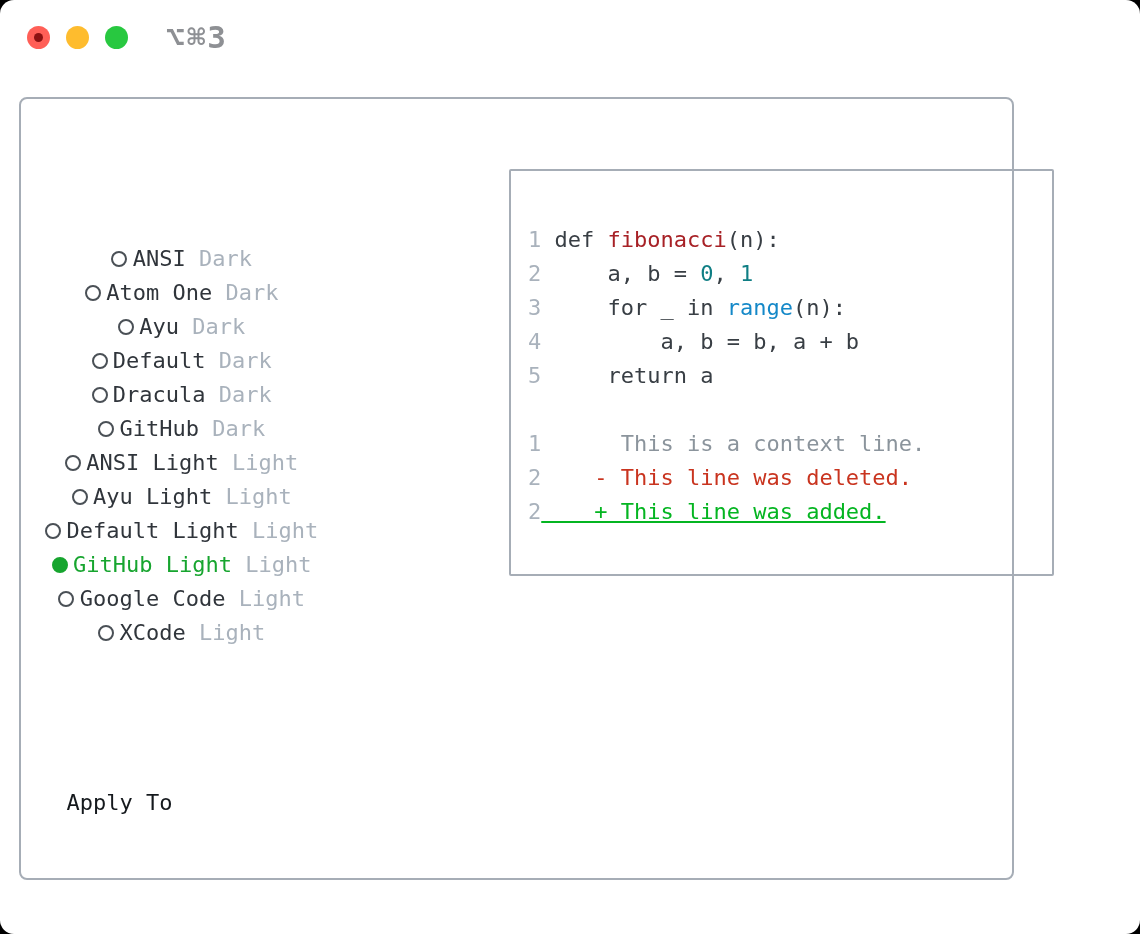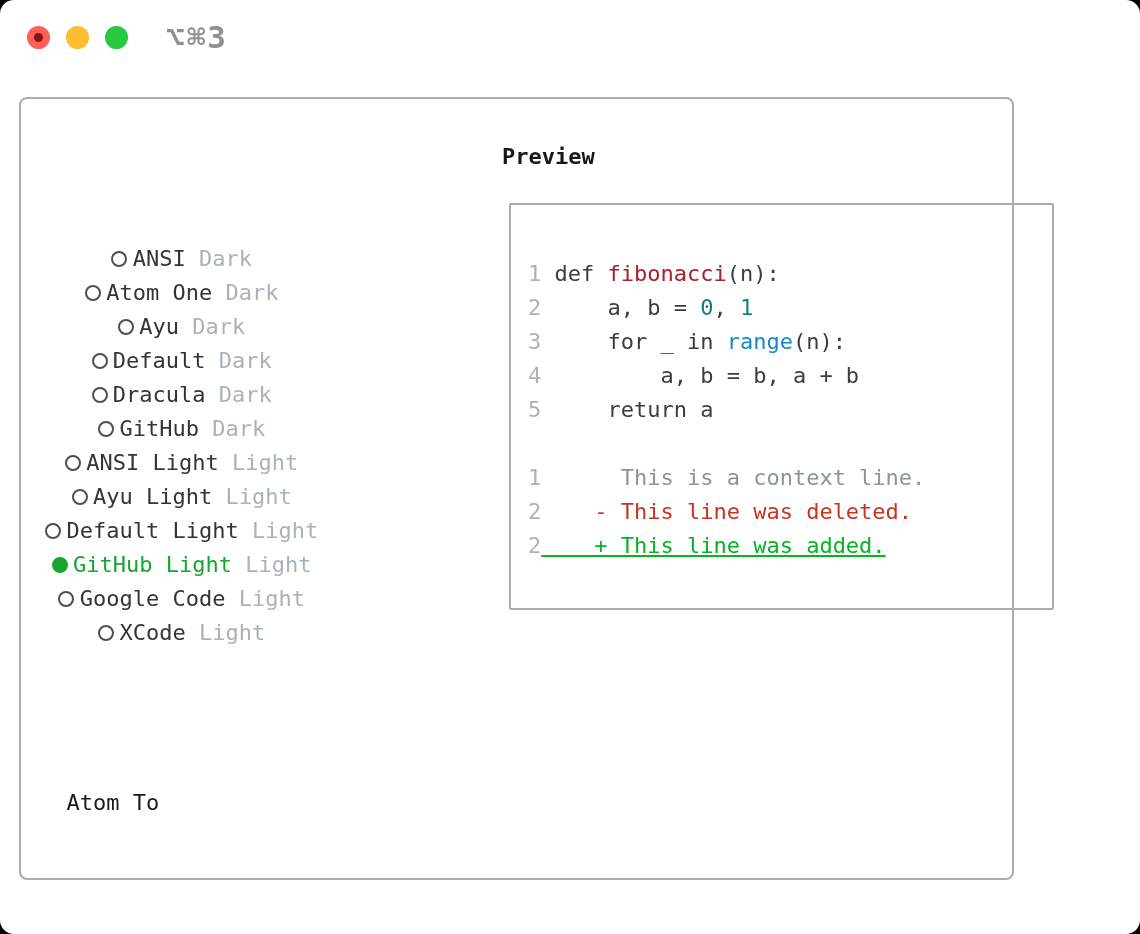--- a/index.html
+++ b/index.html
@@ -76,26 +76,25 @@
     </div>
     <span class="wintitle">⌥⌘3</span>
   </div>
 
   <div class="panel">
 
     <div class="col-left">
 
       <ul class="opt-list" id="theme-list"><li class="opt"><span class="radio"></span><span>ANSI</span><span class="variant"> Dark</span></li><li class="opt"><span class="radio"></span><span>Atom One</span><span class="variant"> Dark</span></li><li class="opt"><span class="radio"></span><span>Ayu</span><span class="variant"> Dark</span></li><li class="opt"><span class="radio"></span><span>Default</span><span class="variant"> Dark</span></li><li class="opt"><span class="radio"></span><span>Dracula</span><span class="variant"> Dark</span></li><li class="opt"><span class="radio"></span><span>GitHub</span><span class="variant"> Dark</span></li><li class="opt"><span class="radio"></span><span>ANSI Light</span><span class="variant"> Light</span></li><li class="opt"><span class="radio"></span><span>Ayu Light</span><span class="variant"> Light</span></li><li class="opt"><span class="radio"></span><span>Default Light</span><span class="variant"> Light</span></li><li class="opt sel"><span class="radio"></span><span>GitHub Light</span><span class="variant"> Light</span></li><li class="opt"><span class="radio"></span><span>Google Code</span><span class="variant"> Light</span></li><li class="opt"><span class="radio"></span><span>XCode</span><span class="variant"> Light</span></li></ul>
 
-      <div class="apply-heading">Atom To</div>
+      <div class="apply-heading">Apply To</div>
 
       
 
       
     </div>
 
     <div class="col-right">
-      <div class="preview-label">Preview</div>
       <div class="preview-box" id="preview-box"><div class="code-line"><span class="ln">1</span><span class="tok-plain"> def </span><span class="tok-func">fibonacci</span><span class="tok-plain">(n):</span></div><div class="code-line"><span class="ln">2</span><span class="tok-plain">     a, b = </span><span class="tok-number">0</span><span class="tok-plain">, </span><span class="tok-number">1</span></div><div class="code-line"><span class="ln">3</span><span class="tok-plain">     for _ in </span><span class="tok-call">range</span><span class="tok-plain">(n):</span></div><div class="code-line"><span class="ln">4</span><span class="tok-plain">         a, b = b, a + b</span></div><div class="code-line"><span class="ln">5</span><span class="tok-plain">     return a</span></div><div class="code-line"><span class="ln"></span></div><div class="code-line"><span class="ln">1</span><span class="tok-context">      This is a context line.</span></div><div class="code-line"><span class="ln">2</span><span class="tok-deleted">    - This line was deleted.</span></div><div class="code-line"><span class="ln">2</span><span class="tok-added">    + This line was added.</span></div></div>
     </div>
 
   </div>
 </div>
 
 </body></html>

